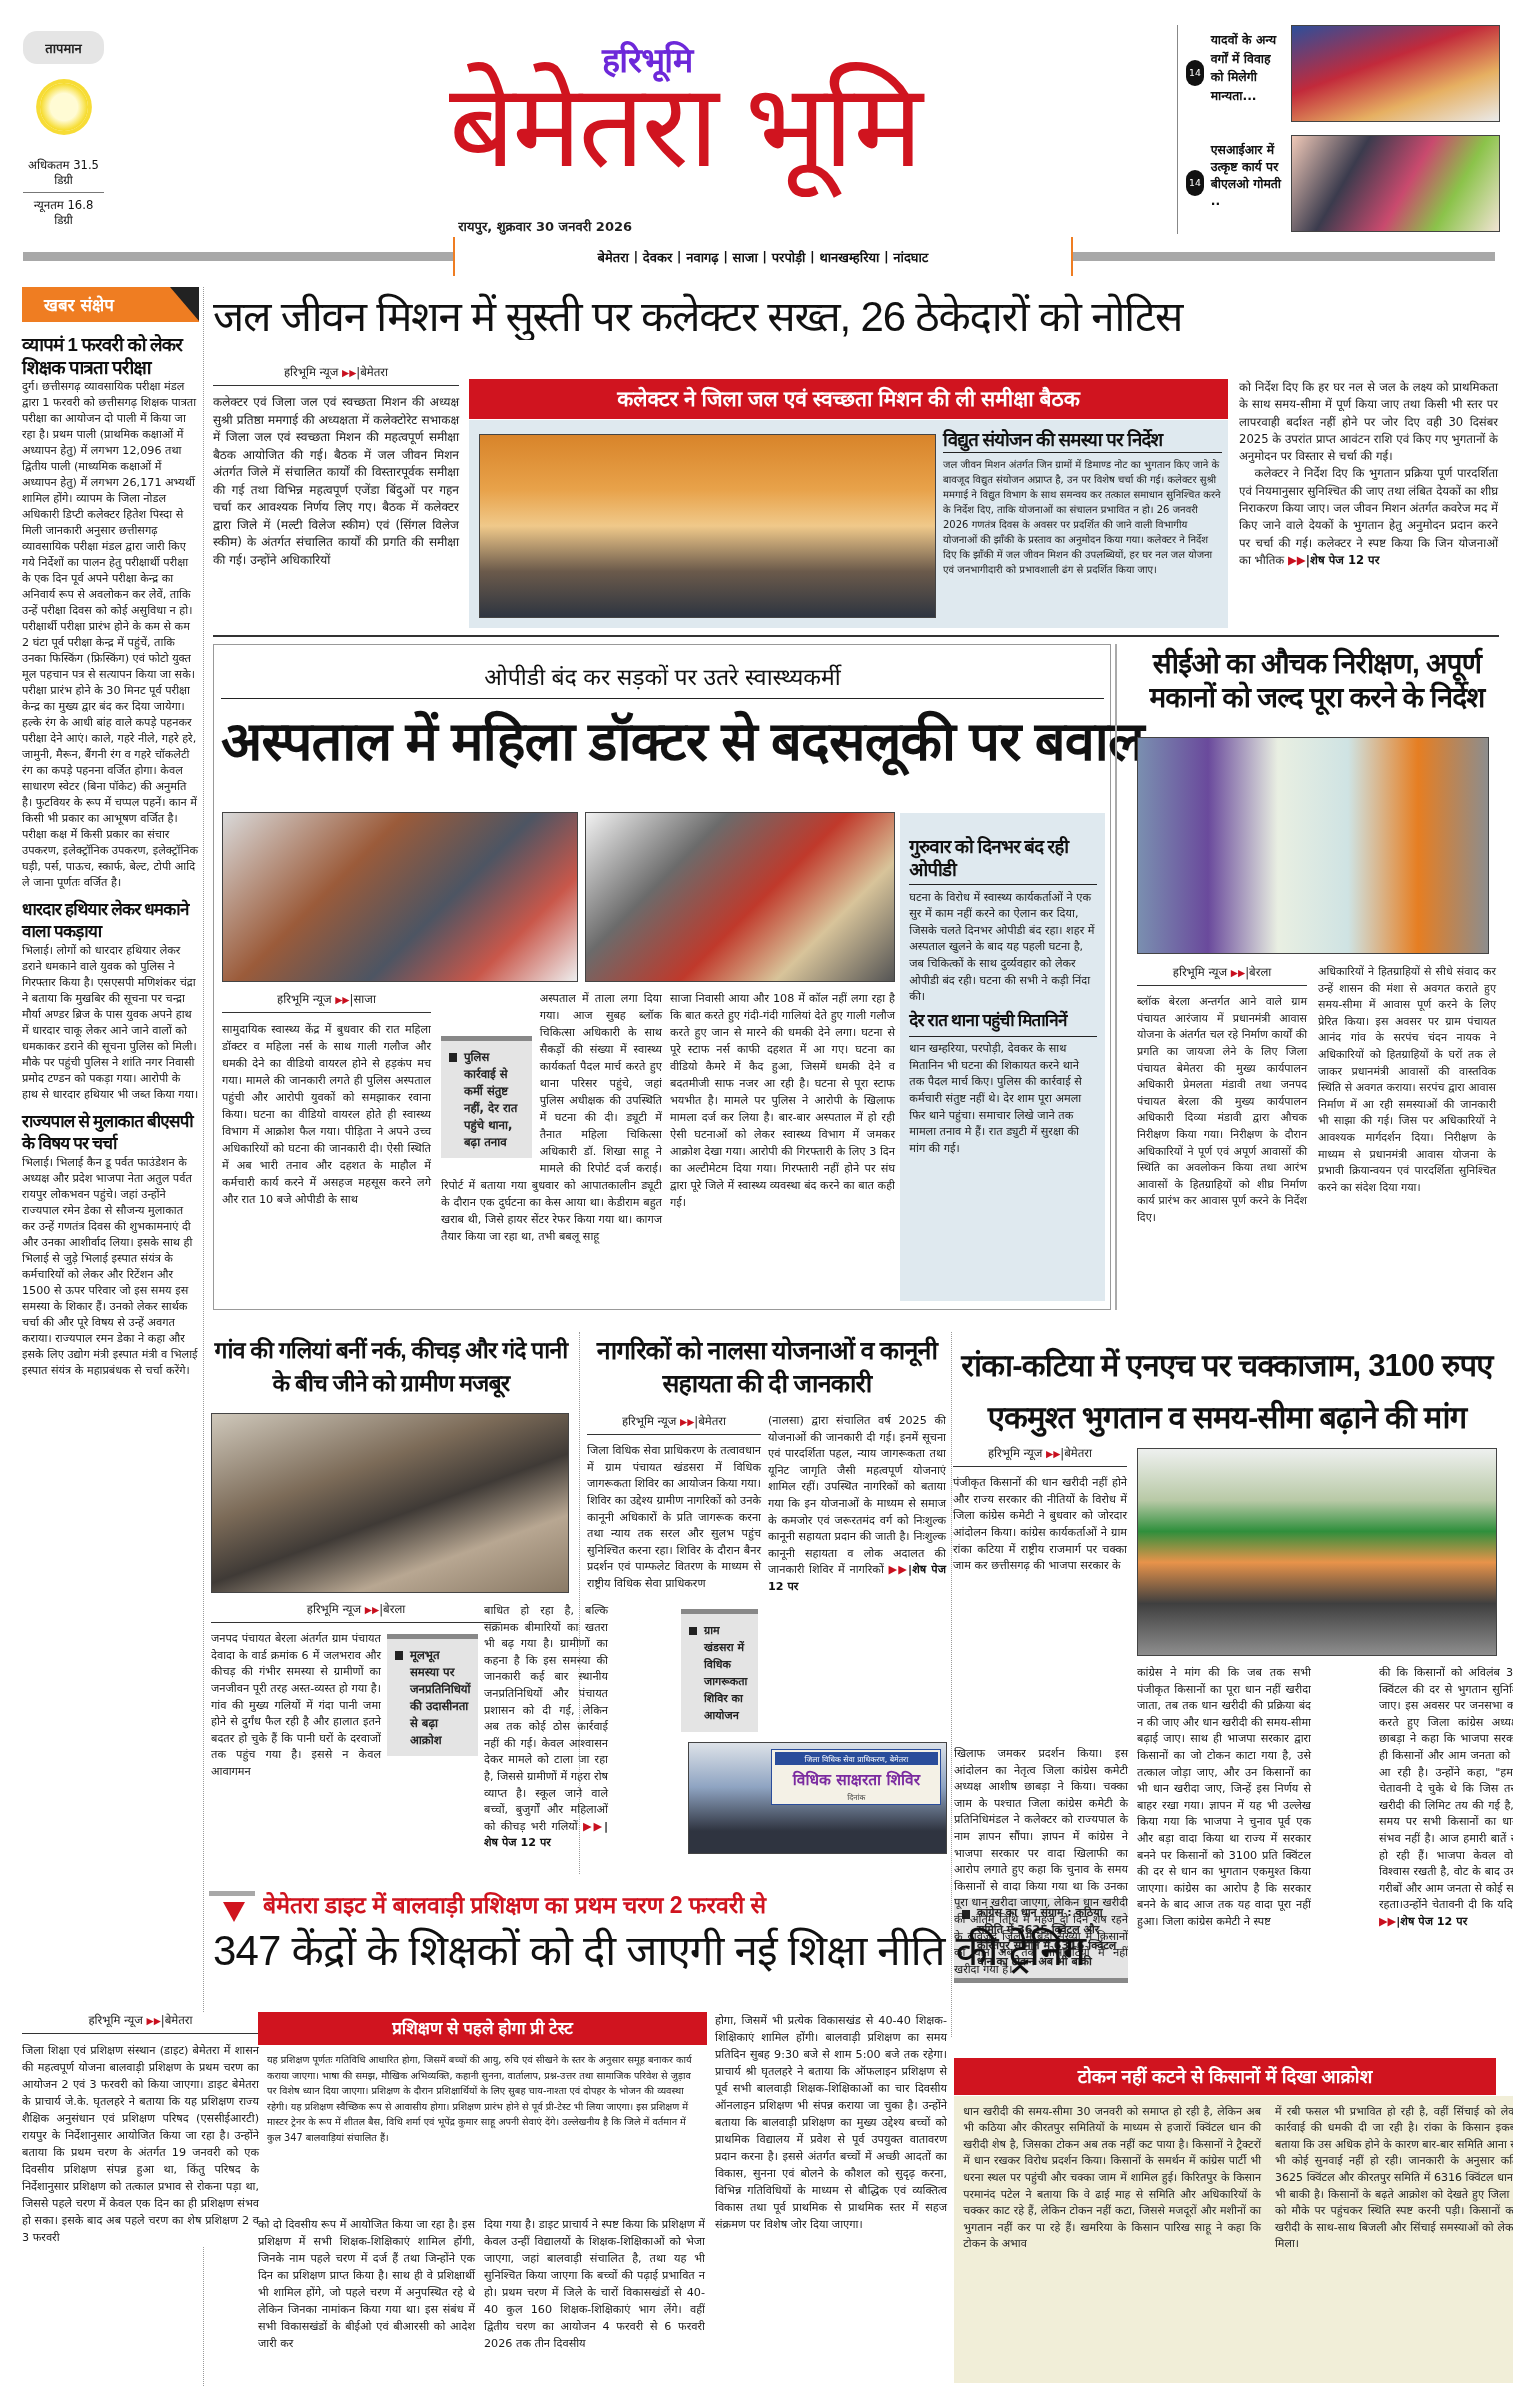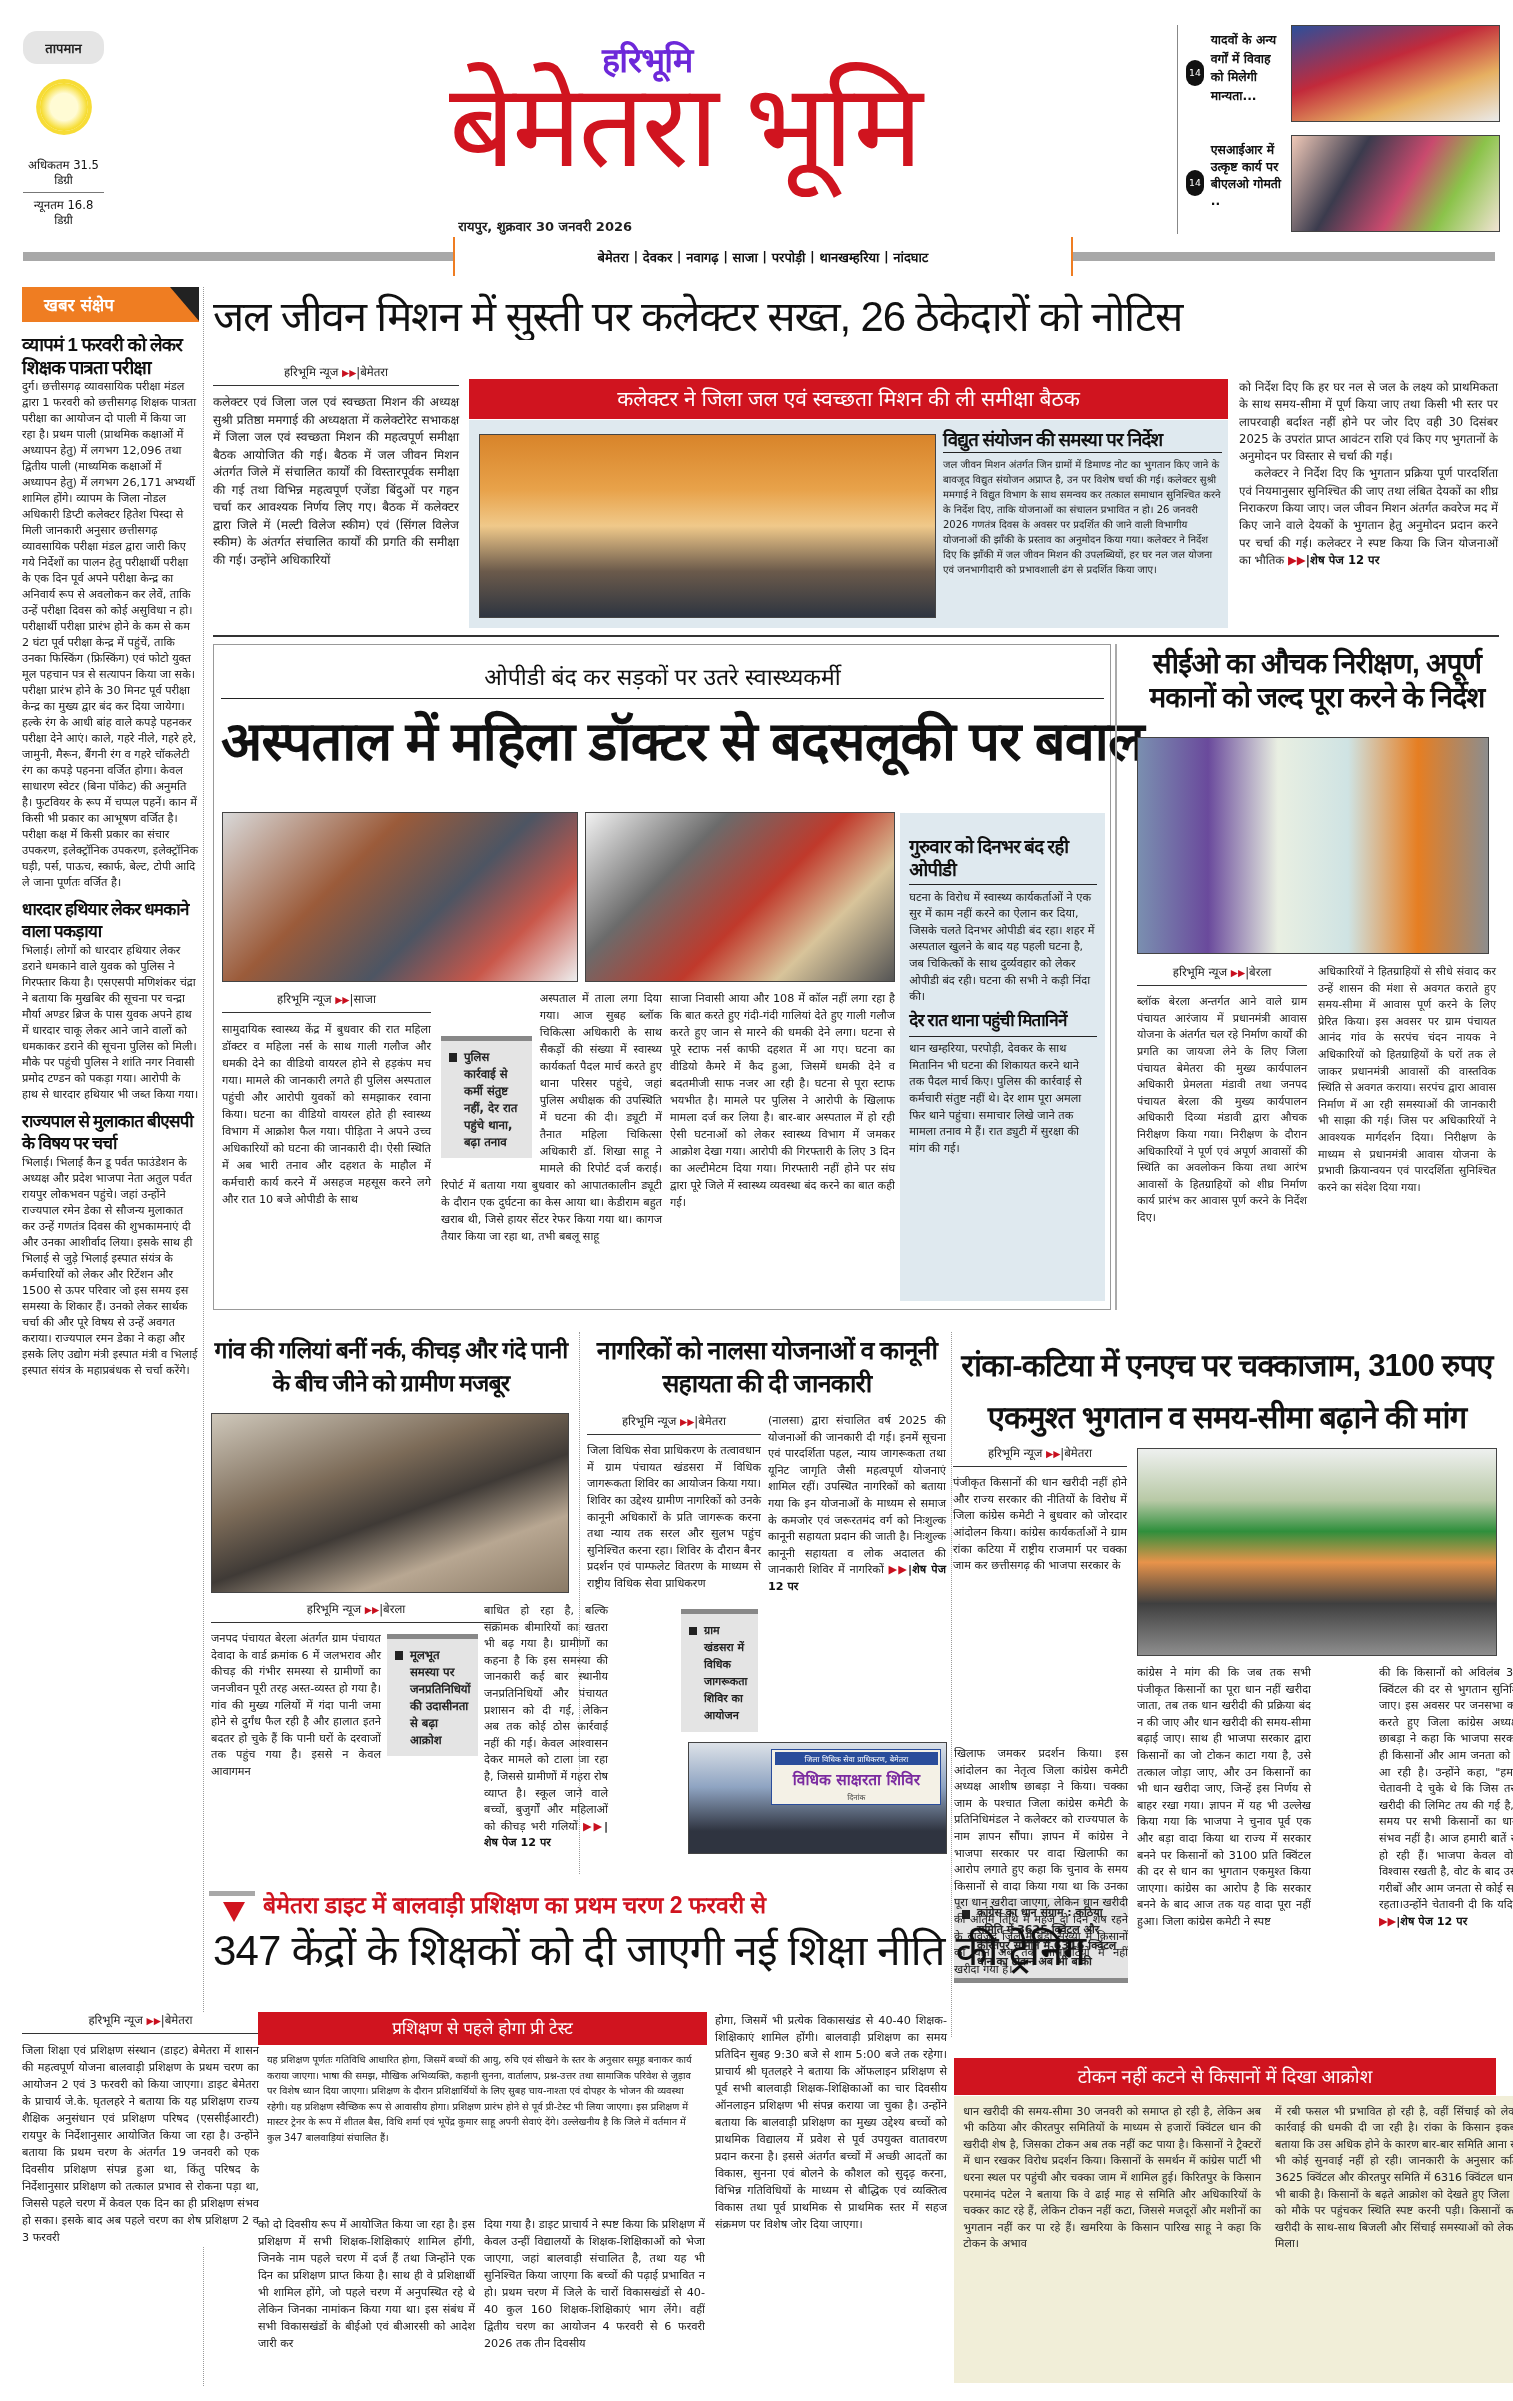--- a/index.html
+++ b/index.html
@@ -4,21 +4,21 @@
 <style>
 *{box-sizing:border-box;margin:0;padding:0}
 body{width:1514px;height:2401px;background:#fff;font-family:"DejaVu Sans",sans-serif;color:#111;position:relative;overflow:hidden}
 .abs{position:absolute}
 .txt{font-size:12px;line-height:17.5px;text-align:justify;color:#1a1a1a}
 .txt-s{font-size:11px;line-height:16.3px;text-align:justify;color:#1a1a1a}
 .hl{font-family:"Liberation Sans",sans-serif;font-weight:bold;color:#111;line-height:1.12;letter-spacing:-0.8px}
 .byline{font-size:11.6px;text-align:center;border-bottom:1.2px solid #333;padding-bottom:6.2px;margin-bottom:8px;color:#222}
 .byline .arr{color:#c8101f;font-size:9.3px}
 .photo{background:linear-gradient(135deg,#8a6b4f,#c9a37a 40%,#6e7c8b 70%,#3c4350);border:0.8px solid #444}
-.red-bar{background:#d0141f;color:#fff;font-family:"Liberation Sans",sans-serif;font-weight:normal;text-align:center}
+.red-bar{background:#d0141f;color:#fff;font-family:"Liberation Sans",sans-serif;font-weight:bold;text-align:center}
 .vsep{border-left:1.5px dotted #999}
 .more{color:#111;font-weight:bold}
 .more .arr{color:#c8101f}
 .pull{background:#e4e4e4;border-top:5.4px solid #888;padding:7.7px 7.7px 7.7px 23px;position:relative;font-weight:bold;font-size:11.6px;line-height:17px;color:#222}
 .pull::before{content:"";position:absolute;left:7.7px;top:12.4px;width:8.5px;height:8.5px;background:#222}
 .sideboxbg{background:#dfe9ef}
 .cream{background:#f1eed8}
 </style>
 </head>
 <body>

